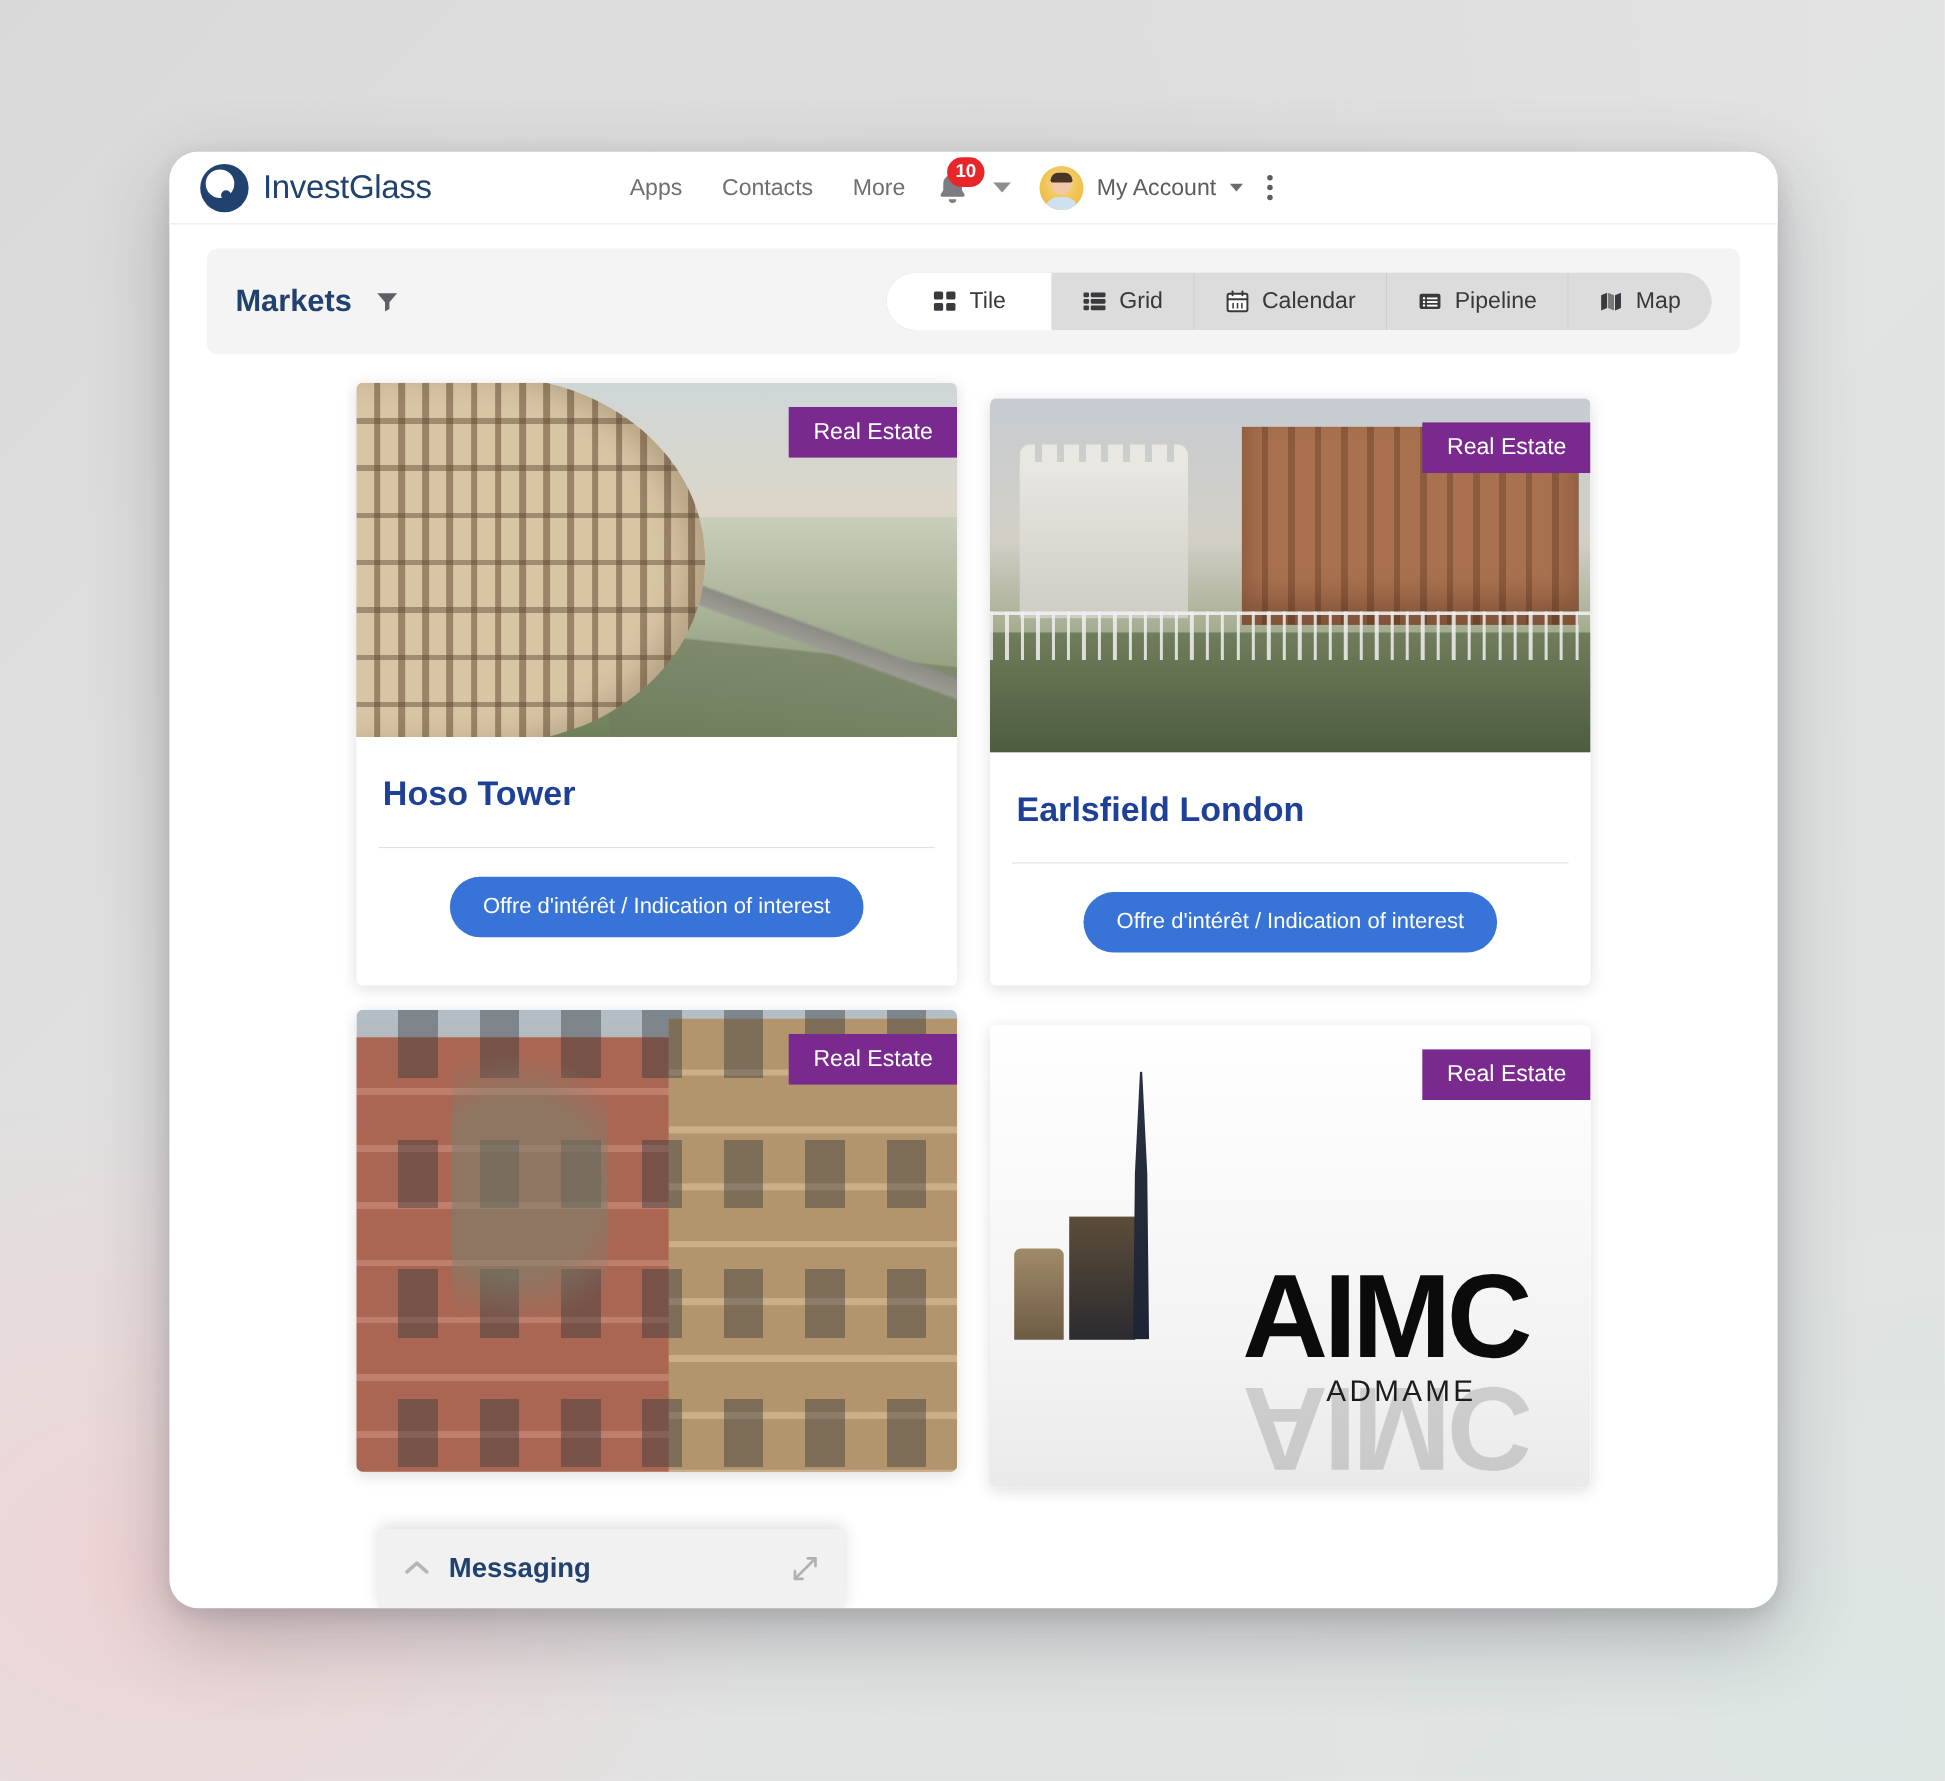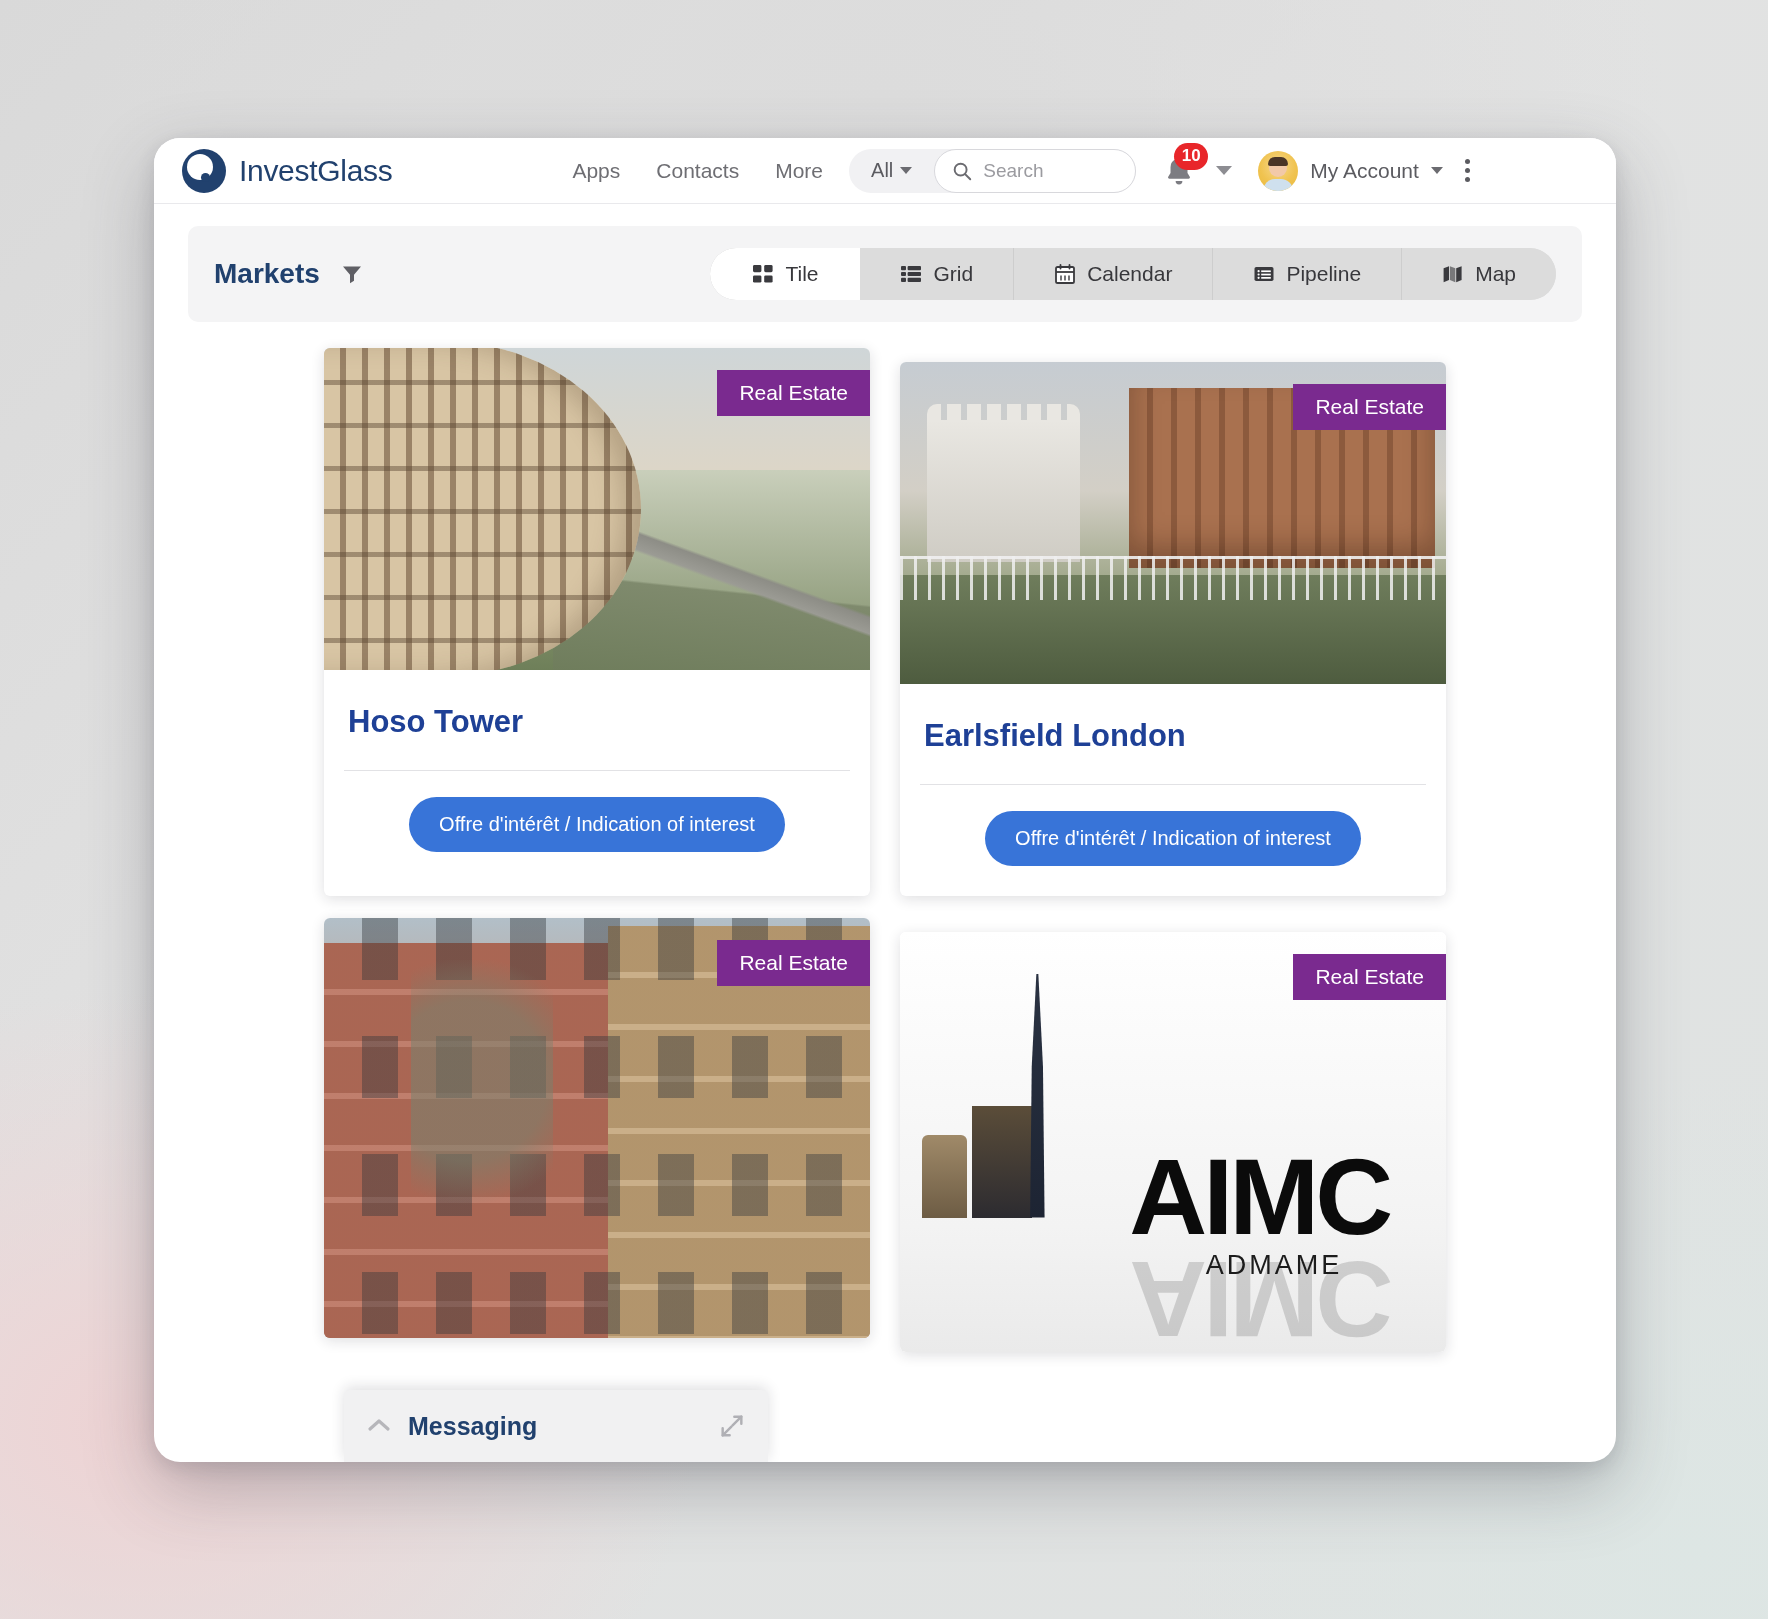--- a/index.html
+++ b/index.html
@@ -252,21 +252,21 @@
     align-items: stretch;
     height: 52px;
     border-radius: 31px;
     background: #dcdcdc;
     overflow: hidden;
   }
   .view-tab {
     display: flex;
     align-items: center;
     gap: 11px;
-    padding: 0 40px;
+    padding: 0 28px;
     font-size: 21px;
     color: #38383c;
     cursor: pointer;
     border-right: 1px solid #cdcdcd;
     background: #dcdcdc;
   }
   .view-tab:last-child { border-right: none; }
   .view-tab.active {
     background: #ffffff;
     border-radius: 31px;
@@ -524,35 +524,20 @@
       <span class="brand-logo"></span>
       <span class="brand-name">InvestGlass</span>
     </div>
 
     <nav class="nav-links">
       <span class="nav-link">Apps</span>
       <span class="nav-link">Contacts</span>
       <span class="nav-link">More</span>
     </nav>
 
-    <div class="search-wrap">
-      <div class="scope-select">
-        <span>All</span>
-        <i class="caret"></i>
-      </div>
-      <div class="search-field">
-        <span>
-          <svg width="22" height="22" viewBox="0 0 24 24" fill="none" stroke="#6b6b70" stroke-width="2.1">
-            <circle cx="10.5" cy="10.5" r="6.5"></circle>
-              <line x1="15.5" y1="15.5" x2="21" y2="21" stroke-linecap="round"></line>
-          </svg>
-        </span>
-        <input type="text" placeholder="Search" style="">
-      </div>
-    </div>
 
     <div class="bell-wrap">
       <span class="badge">10</span>
       <span>
         <svg width="34" height="40" viewBox="0 0 24 26" fill="#7c7c82">
           <path d="M12 2.2a1.7 1.7 0 0 1 1.7 1.7v.7a6 6 0 0 1 4.3 5.7v4.1l1.6 2.6a1 1 0 0 1-.85 1.5H5.25a1 1 0 0 1-.85-1.5L6 14.4v-4.1a6 6 0 0 1 4.3-5.7v-.7A1.7 1.7 0 0 1 12 2.2z"></path>
           <path d="M9.6 20.1h4.8a2.4 2.4 0 0 1-4.8 0z"></path>
         </svg>
       </span>
     </div>

